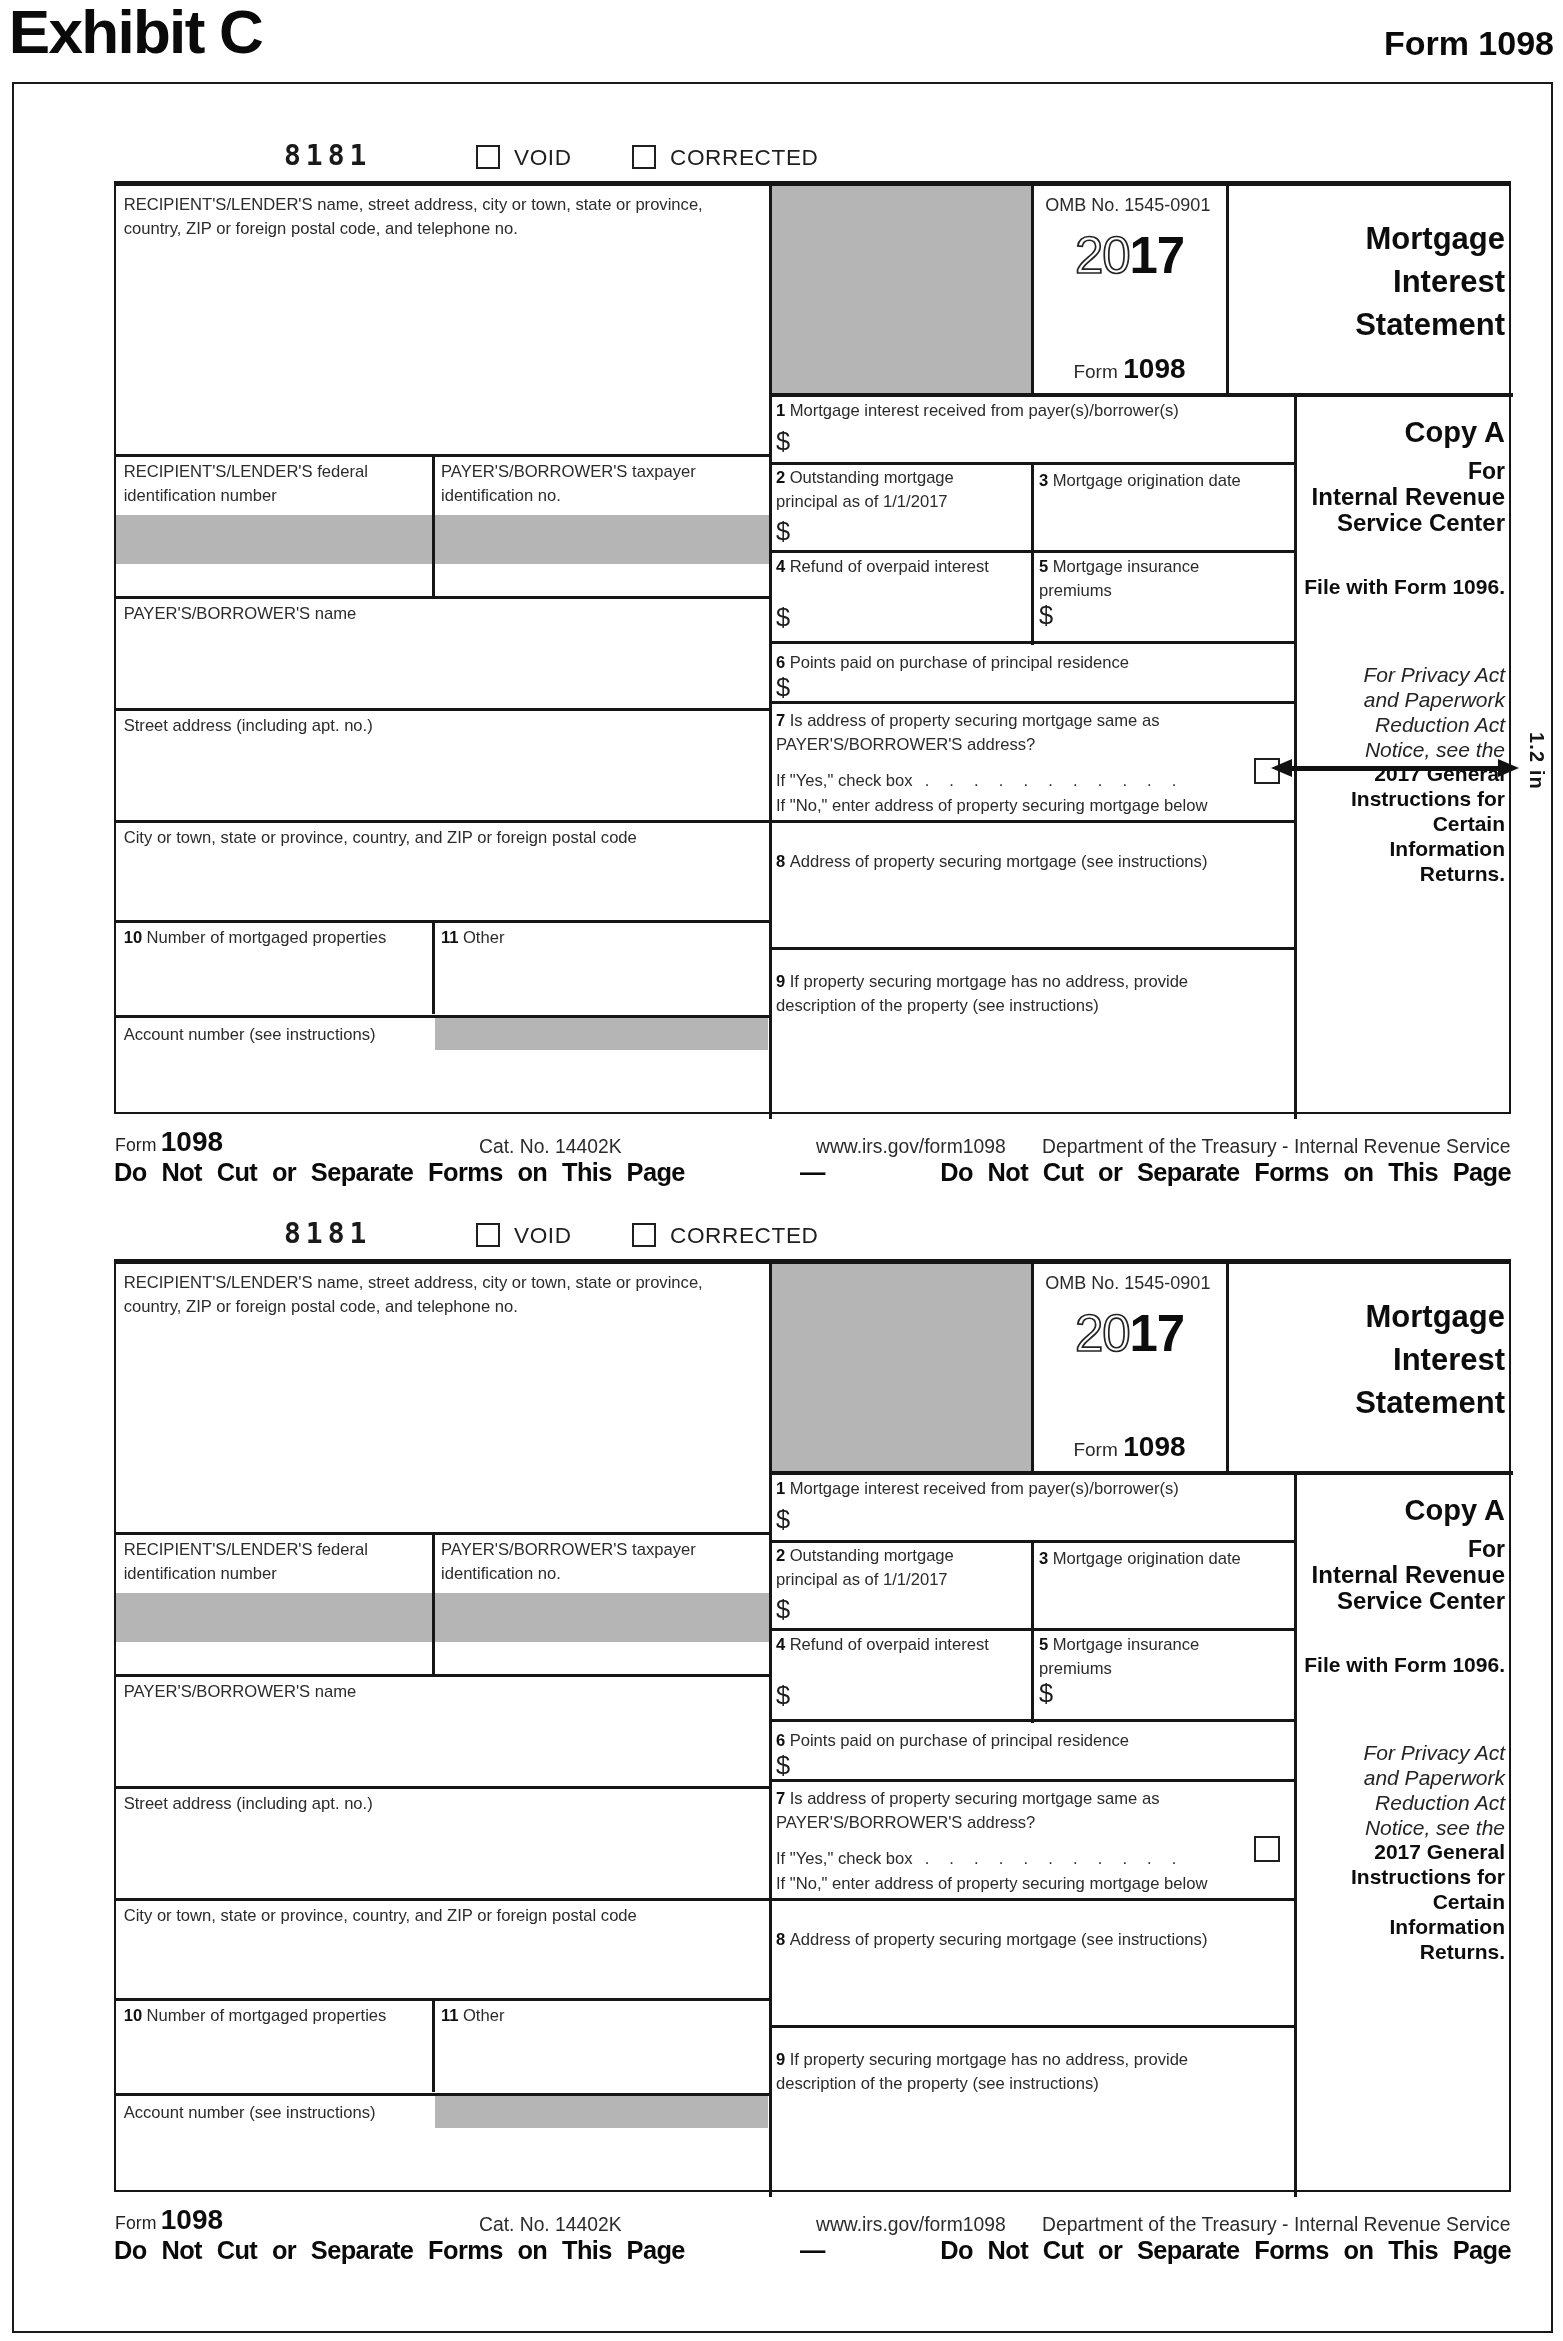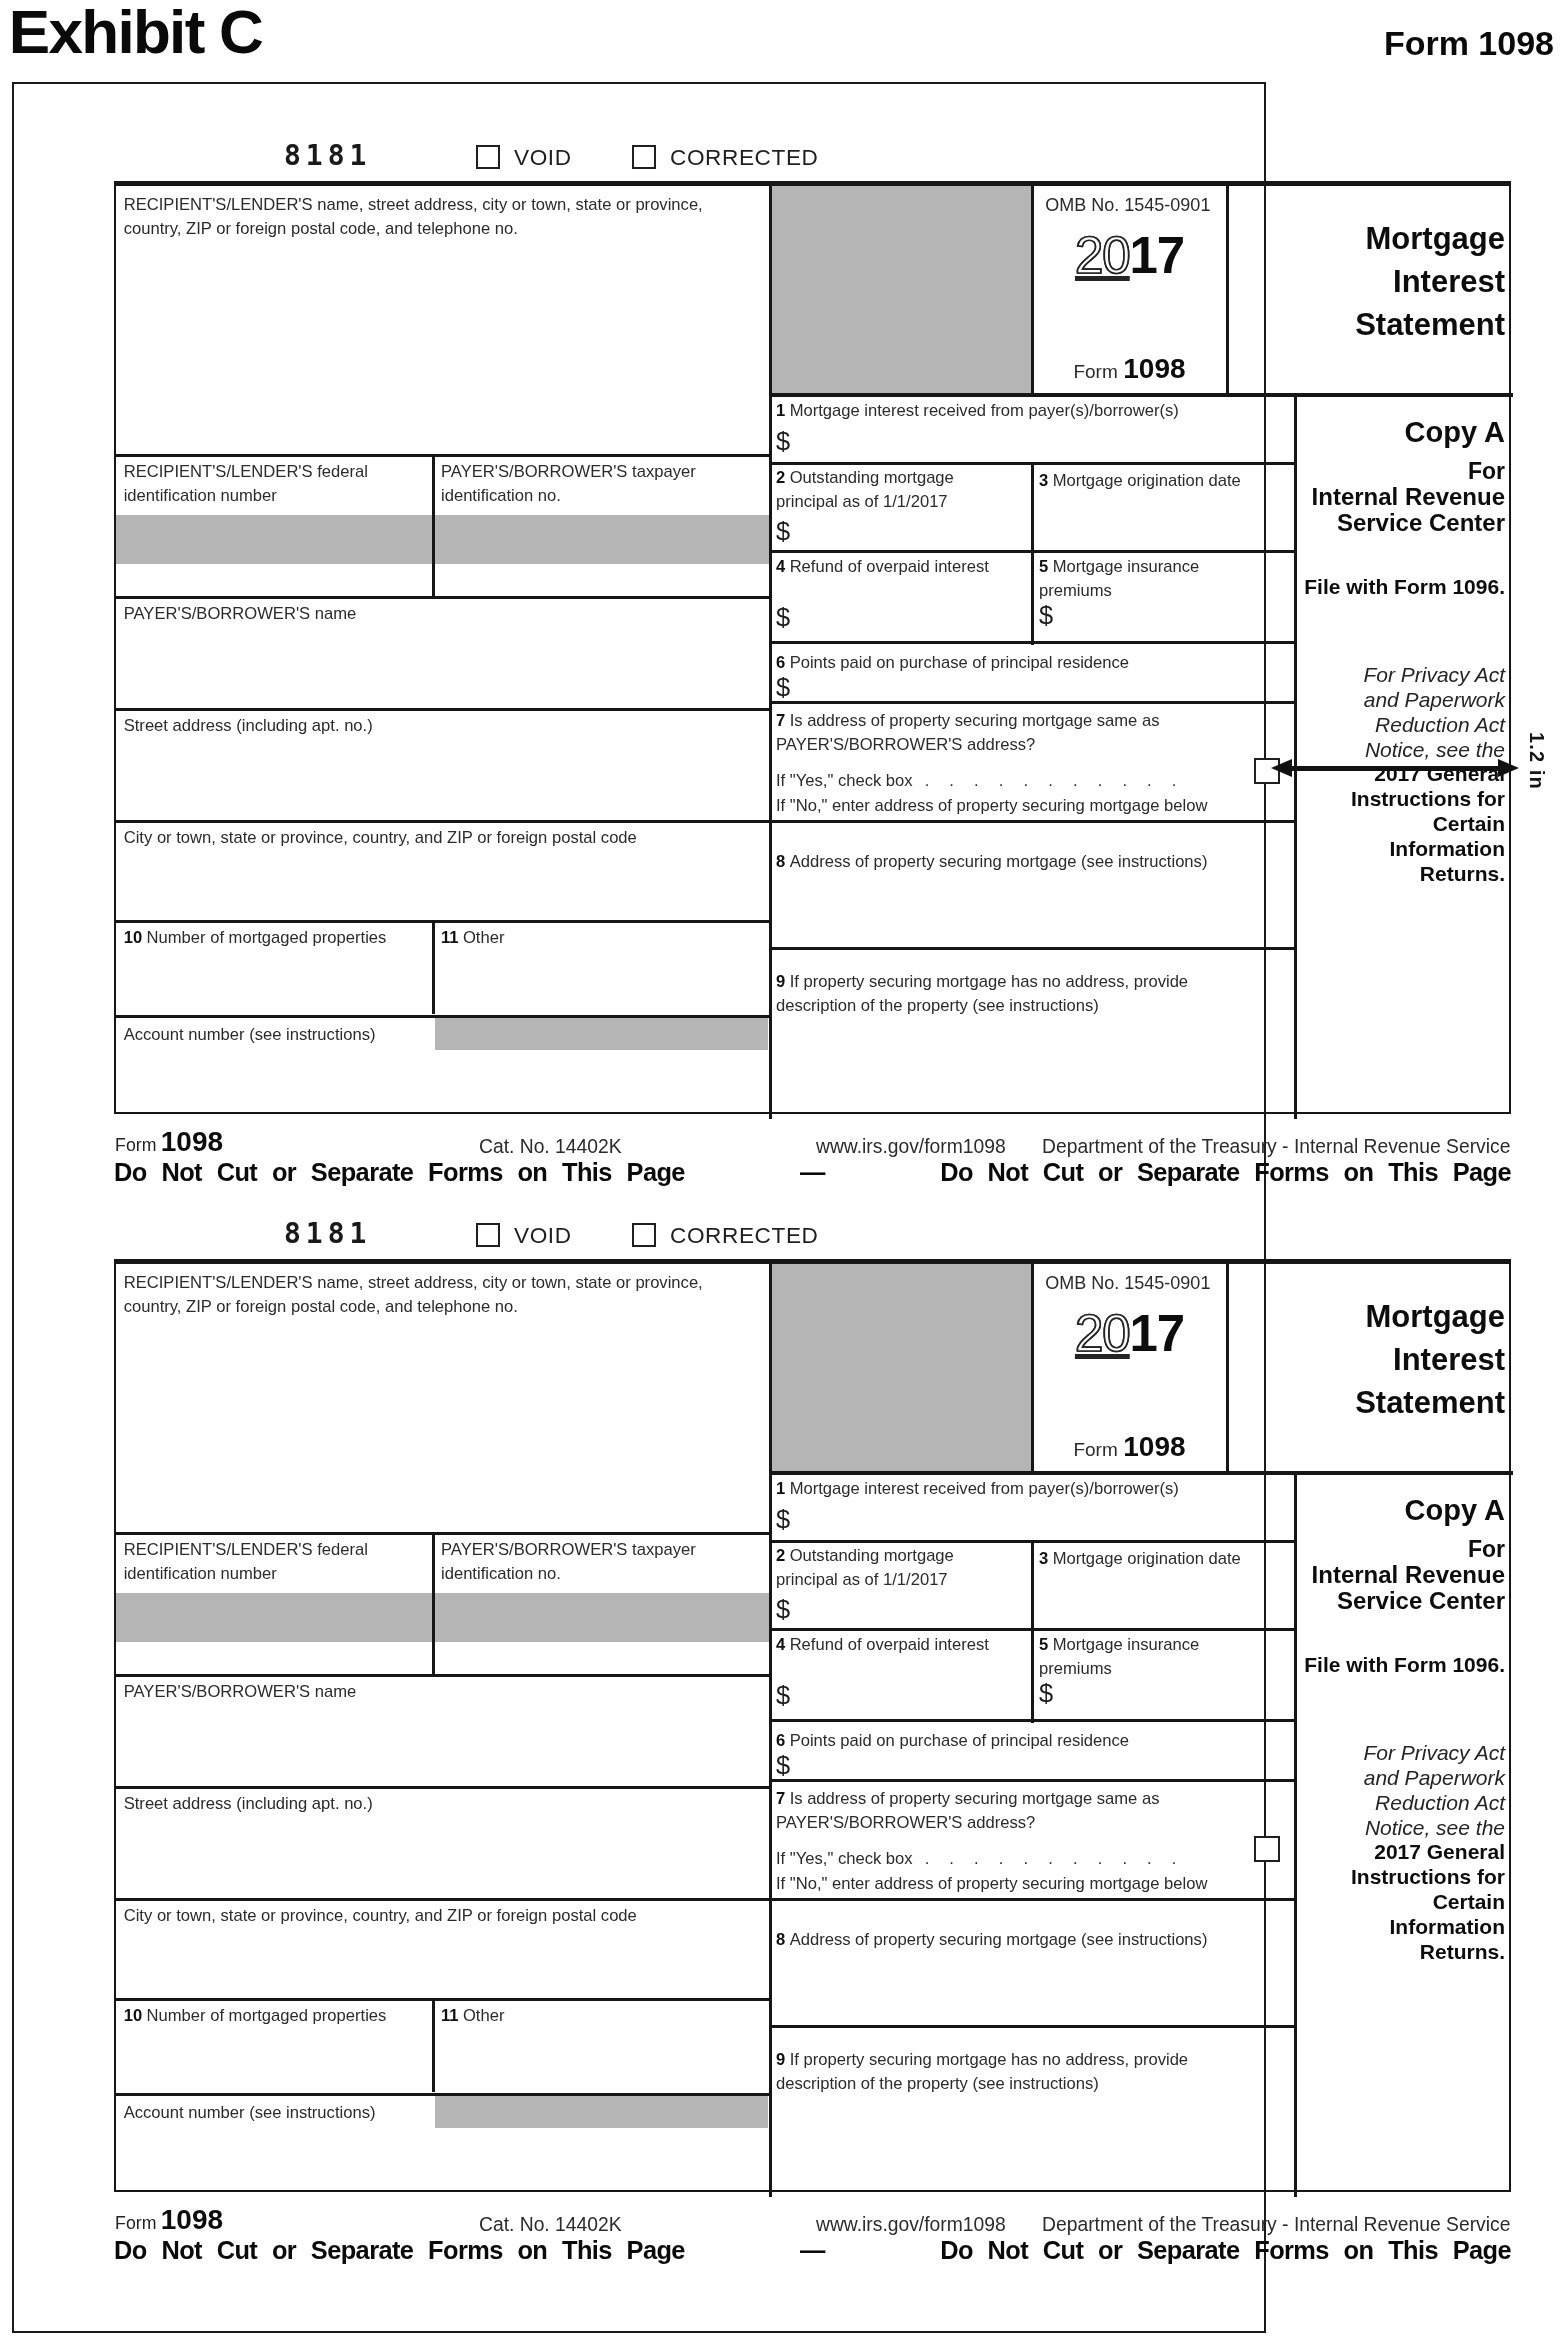--- a/index.html
+++ b/index.html
@@ -6,39 +6,39 @@
   body{
     width:1564px;height:2342px;background:#ffffff;position:relative;overflow:hidden;
     font-family:"Liberation Sans", sans-serif;color:#222;
     -webkit-font-smoothing:antialiased;
   }
   .abs{position:absolute;}
   
   .exhibit-title{left:8.8px;top:-4.4px;font-size:62px;font-weight:bold;letter-spacing:-1.7px;color:#0a0a0a;}
   .header-form-ref{right:10px;top:24px;font-size:34px;font-weight:bold;color:#0a0a0a;}
   
-  .sheet{left:12px;top:82px;width:1254px;height:2251px;border:2.2px solid #1a1a1a;box-sizing:border-box;}
+  .sheet{left:12px;top:82px;width:1541px;height:2251px;border:2.2px solid #1a1a1a;box-sizing:border-box;}
   
   .form-copy{position:absolute;left:100px;width:1413px;height:1068px;}
   .print-code{left:170px;top:10px;font-family:"DejaVu Sans Mono",monospace;font-size:28px;font-weight:bold;letter-spacing:5px;color:#1a1a1a;}
   .cbox{position:absolute;width:24px;height:24px;border:2.8px solid #1f1f1f;background:#fff;box-sizing:border-box;}
   .codelbl{font-size:22.6px;color:#1f1f1f;letter-spacing:0.6px;}
   
   .form-grid{left:0;top:52px;width:1397px;height:933px;border:2.8px solid #161616;border-top-width:5px;box-sizing:border-box;}
   .gline{position:absolute;background:#161616;}
   .gray{position:absolute;background:#b5b5b5;}
   .cell{position:absolute;font-size:16.6px;line-height:24px;color:#2b2b2b;}
   .bnum{font-weight:bold;color:#101010;margin-right:4.4px;}
   .dollar{position:absolute;font-size:25.4px;color:#1c1c1c;}
   .pre{white-space:pre-line;}
   
   .omb-box{position:absolute;left:915px;top:0;width:197px;height:207px;text-align:center;}
   .omb-label{position:absolute;left:0;right:3.3px;top:8.8px;font-size:18px;color:#2b2b2b;}
   .omb-year{position:absolute;left:0;right:0;top:40px;font-size:51px;letter-spacing:-1.1px;}
-  .year-outline{color:#ffffff;-webkit-text-stroke:1.7px #242424;text-shadow:0 0 0.6px #242424;text-decoration:underline;}
+  .year-outline{color:#ffffff;-webkit-text-stroke:1.7px #242424;text-shadow:0 0 0.6px #242424;}
   .year-bold{font-weight:bold;color:#0d0d0d;}
   .omb-form{position:absolute;left:0;right:0;bottom:7.7px;font-size:19px;color:#2b2b2b;}
   .omb-form .big{font-size:28px;font-weight:bold;color:#0d0d0d;margin-left:5.5px;}
   
   .rcol{position:absolute;left:1187px;width:202px;text-align:right;color:#0d0d0d;}
   .stmt-title{top:31px;font-size:31px;font-weight:bold;line-height:43px;}
   .copy-a{top:230px;font-size:29px;font-weight:bold;}
   .for-line{top:272px;font-size:23px;font-weight:bold;}
   .irs-lines{top:298px;font-size:24px;font-weight:bold;line-height:26px;}
   .file-with{top:389px;font-size:21px;font-weight:bold;}

